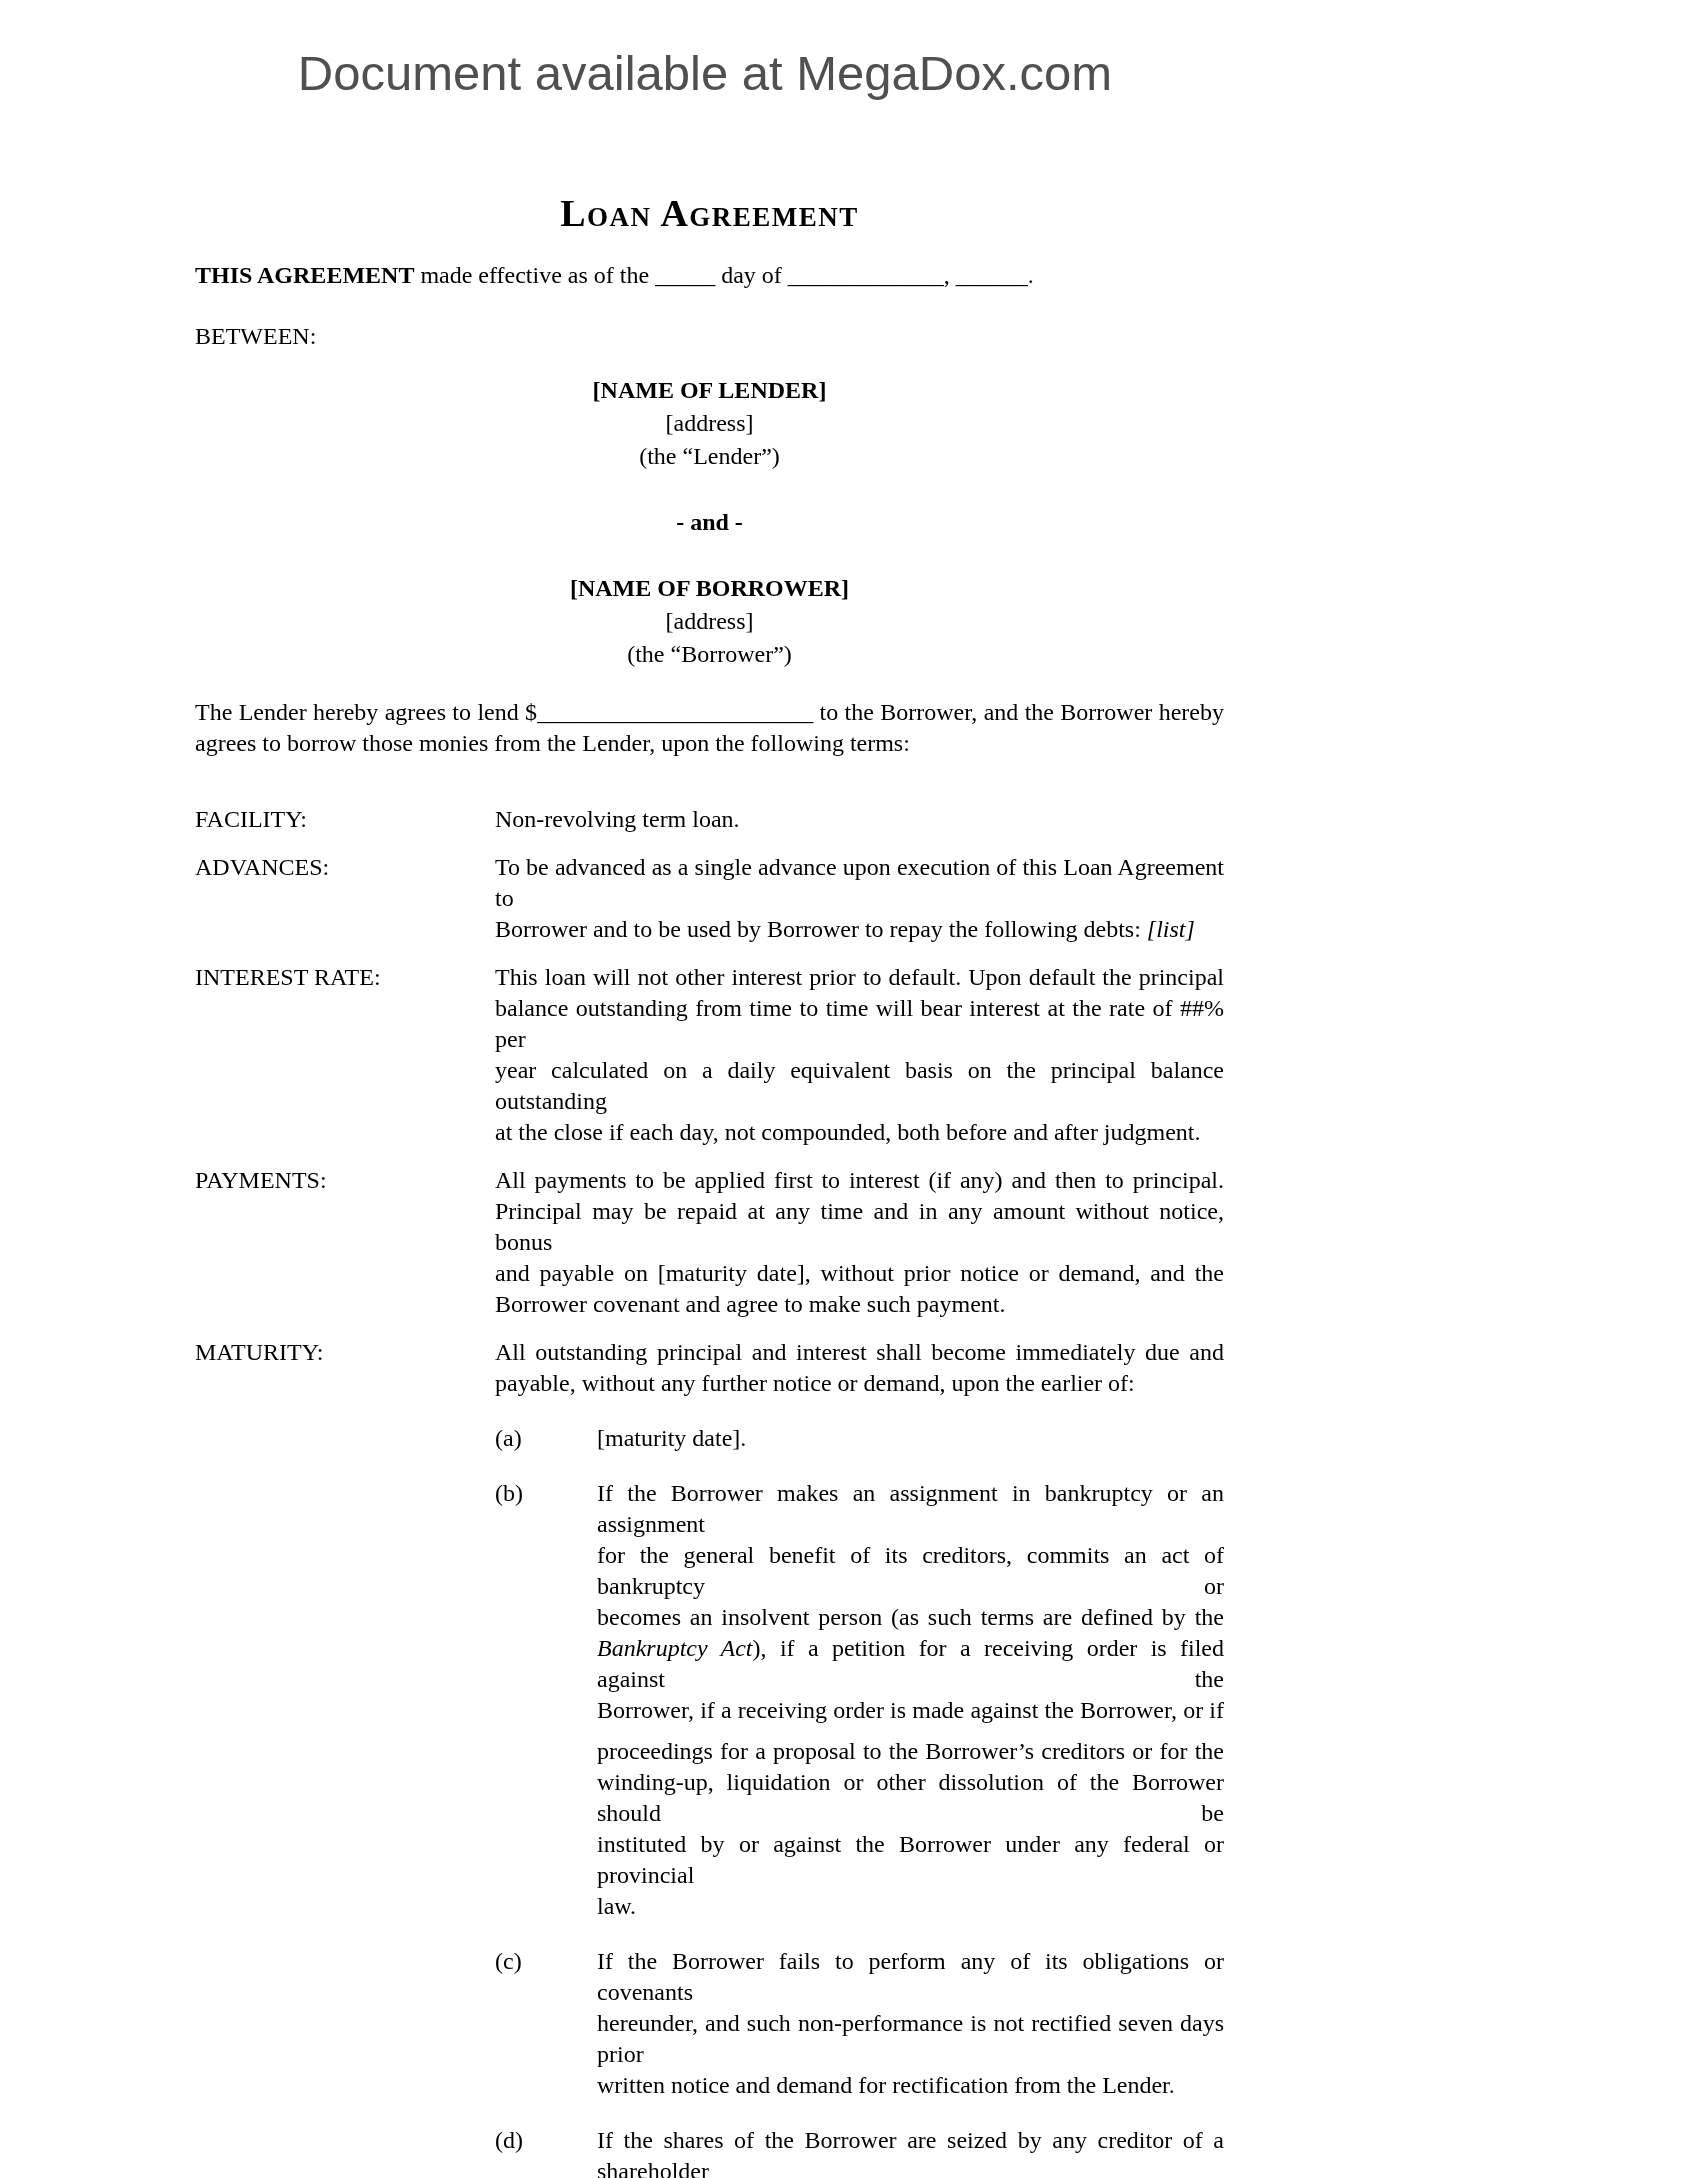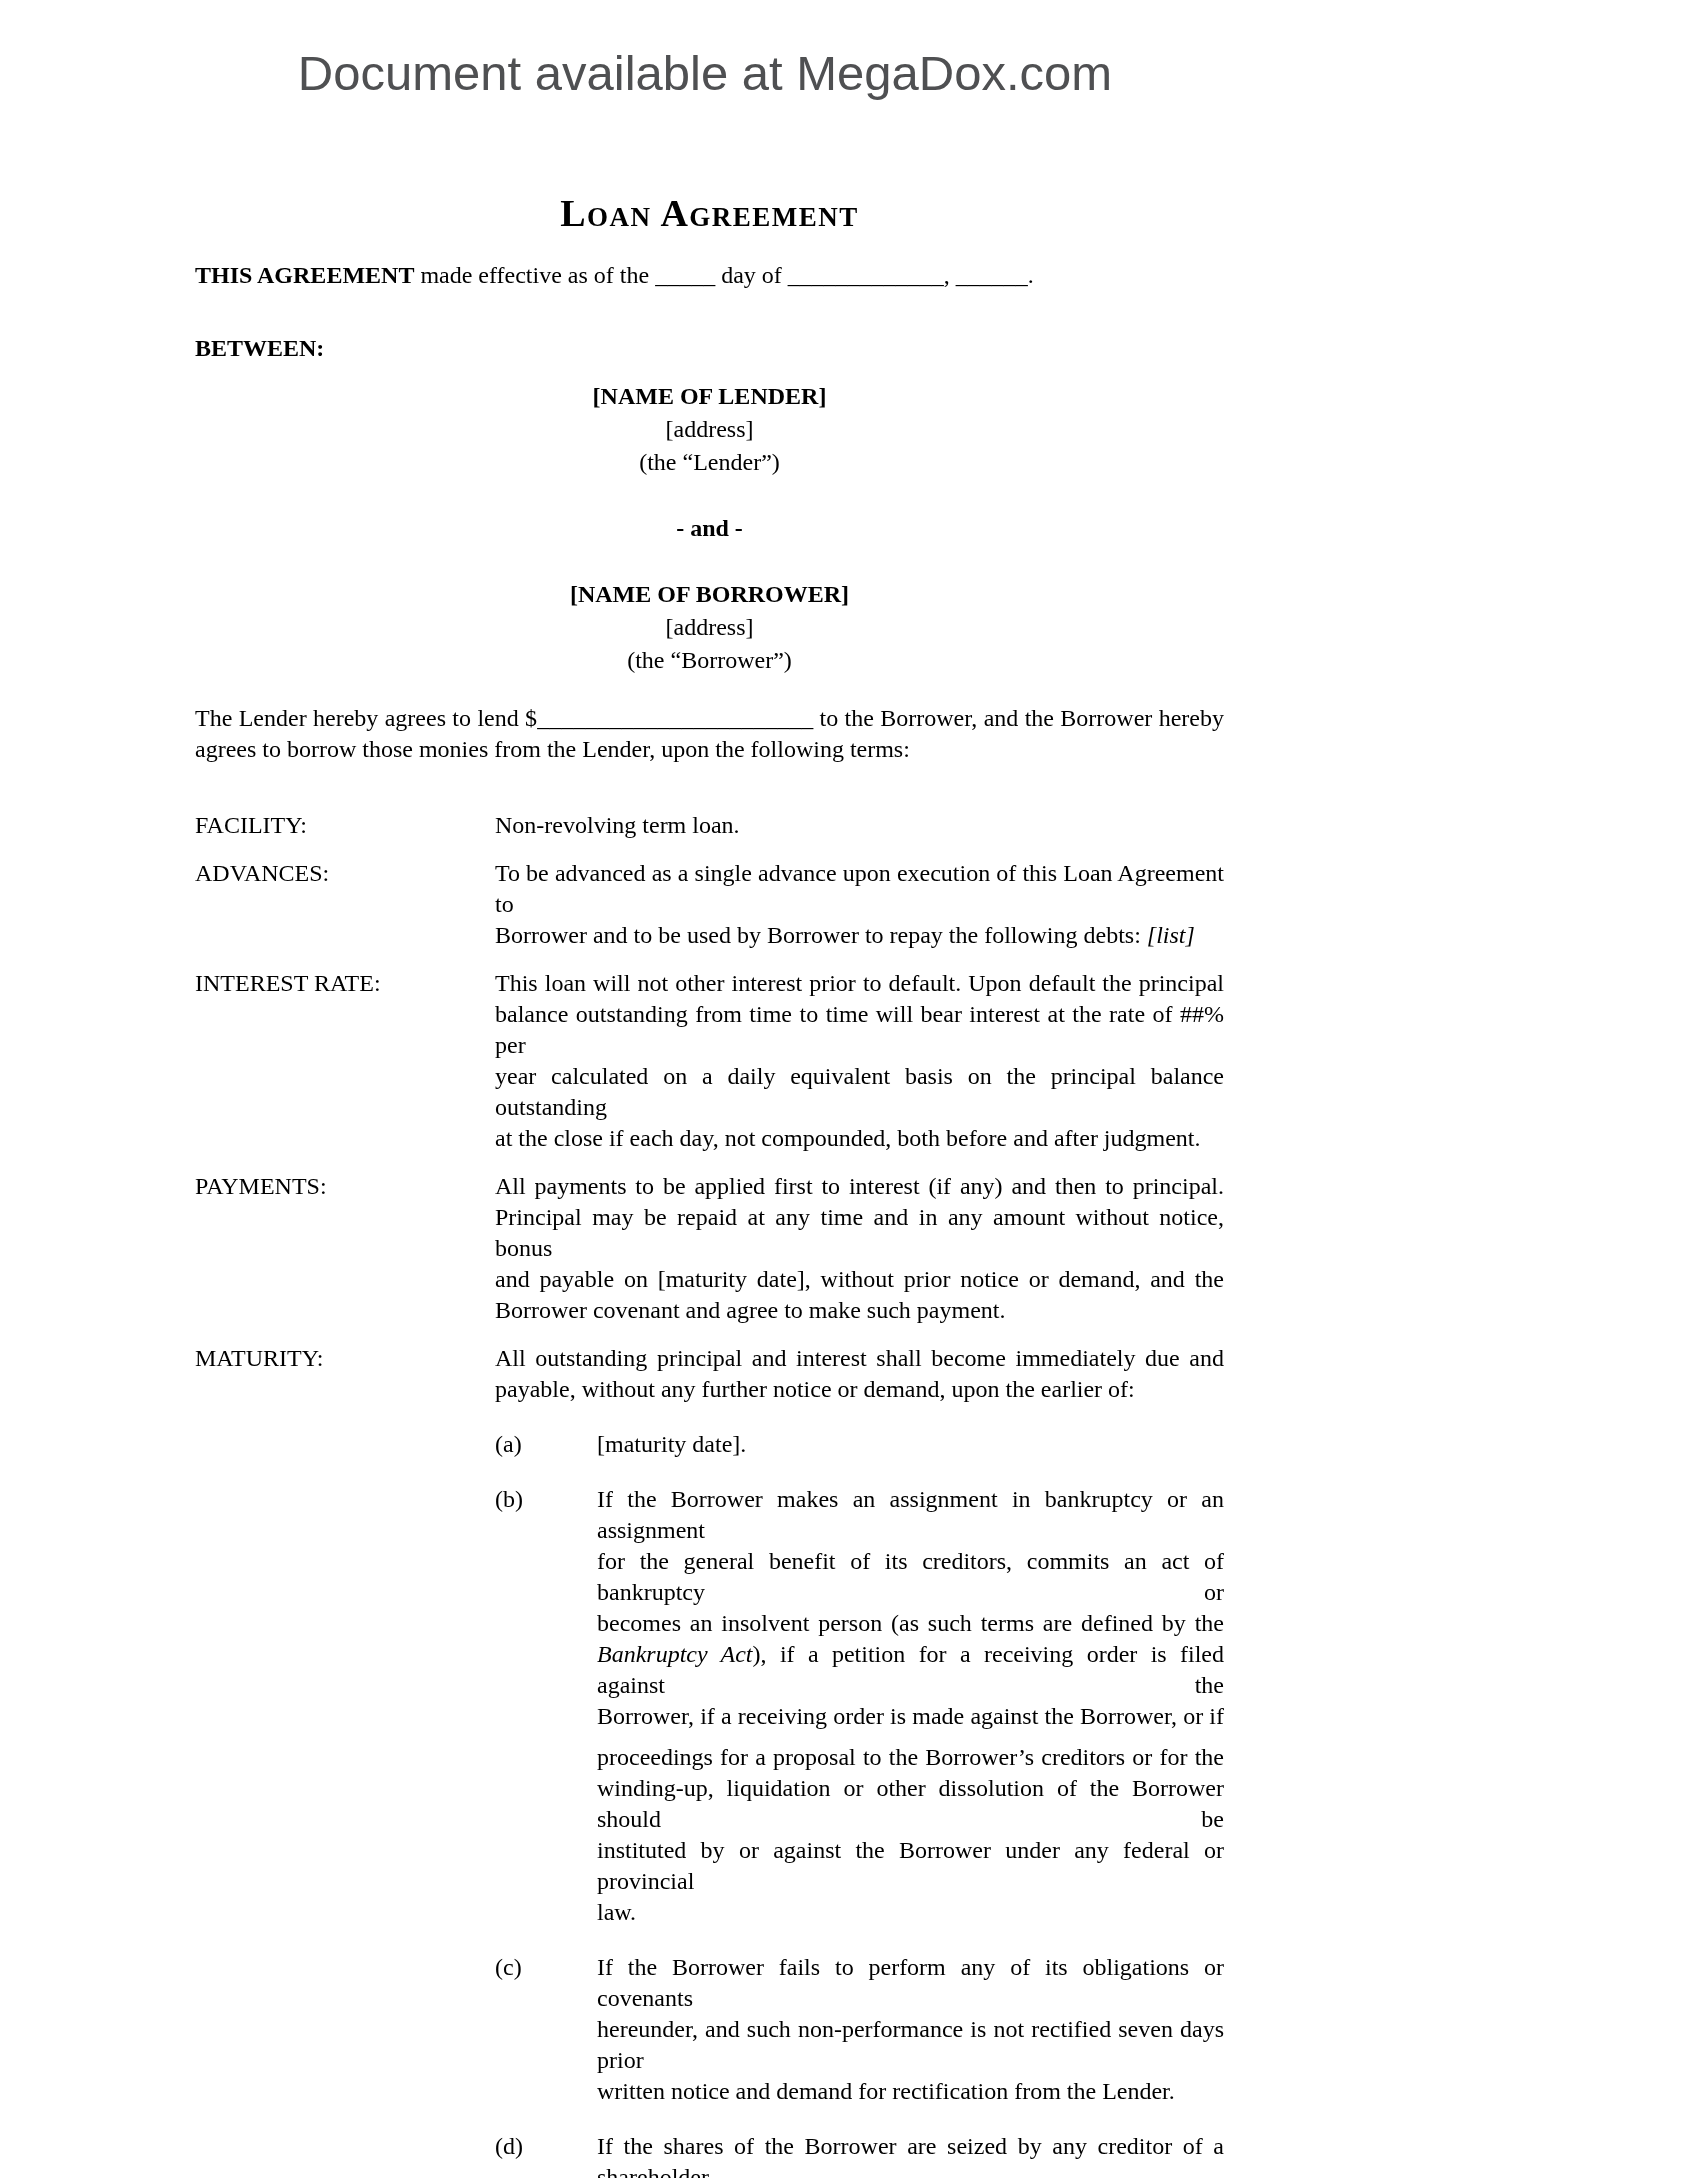--- a/index.html
+++ b/index.html
@@ -17,22 +17,22 @@
   }
   .content { margin:0 186px 0 195px; } 
   .doc-title {
     margin-top:88px; text-align:center;
     font-size:38px; font-weight:bold; font-variant:small-caps;
     letter-spacing:1.5px; line-height:1.2;
   }
   .intro-line { margin-top:24px; line-height:31px; }
   .bold { font-weight:bold; }
   .italic { font-style:italic; }
-  .between { margin-top:42px; line-height:31px; font-weight:bold; }
-  .parties { margin-top:16px; text-align:center; line-height:33px; }
+  .between { margin-top:30px; line-height:31px; font-weight:normal; }
+  .parties { margin-top:22px; text-align:center; line-height:33px; }
   .party-name { font-weight:bold; }
   .party-sep { font-weight:bold; margin:33px 0; }
   .lend-clause { margin-top:26px; line-height:31px; }
   .jline { text-align:justify; text-align-last:justify; }
   .lline { text-align:left; }
   .terms { margin-top:45px; }
   .term-row { display:flex; margin-bottom:17px; line-height:31px; }
   .term-label { flex:0 0 300px; }
   .term-content { flex:1; min-width:0; }
   .m-list { margin-top:24px; }

